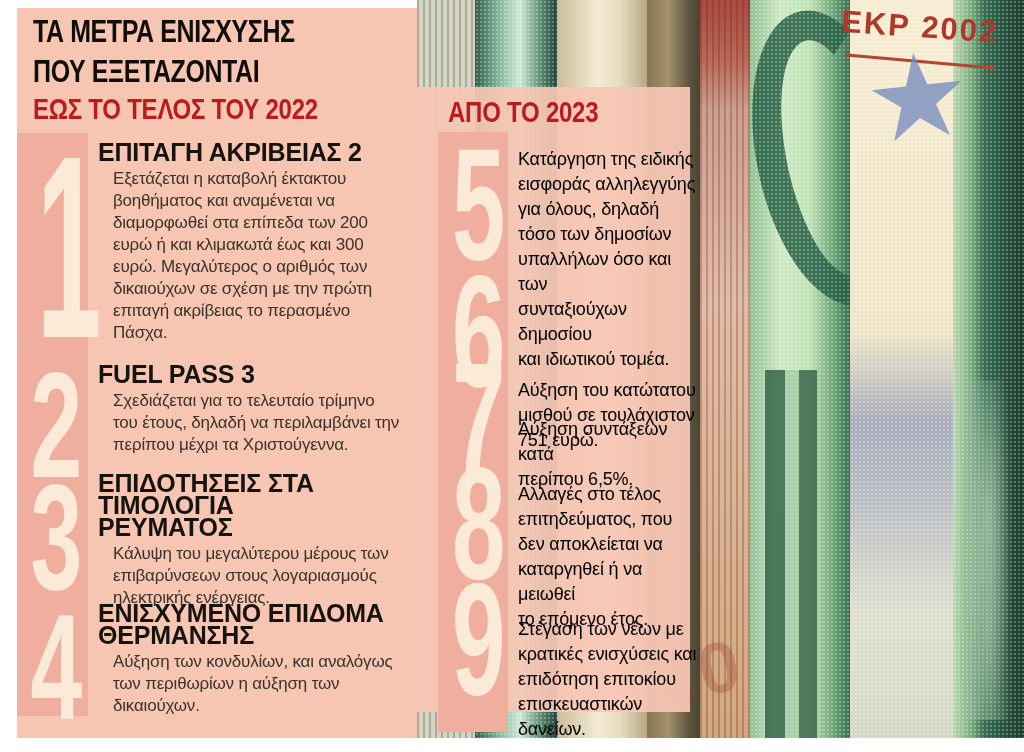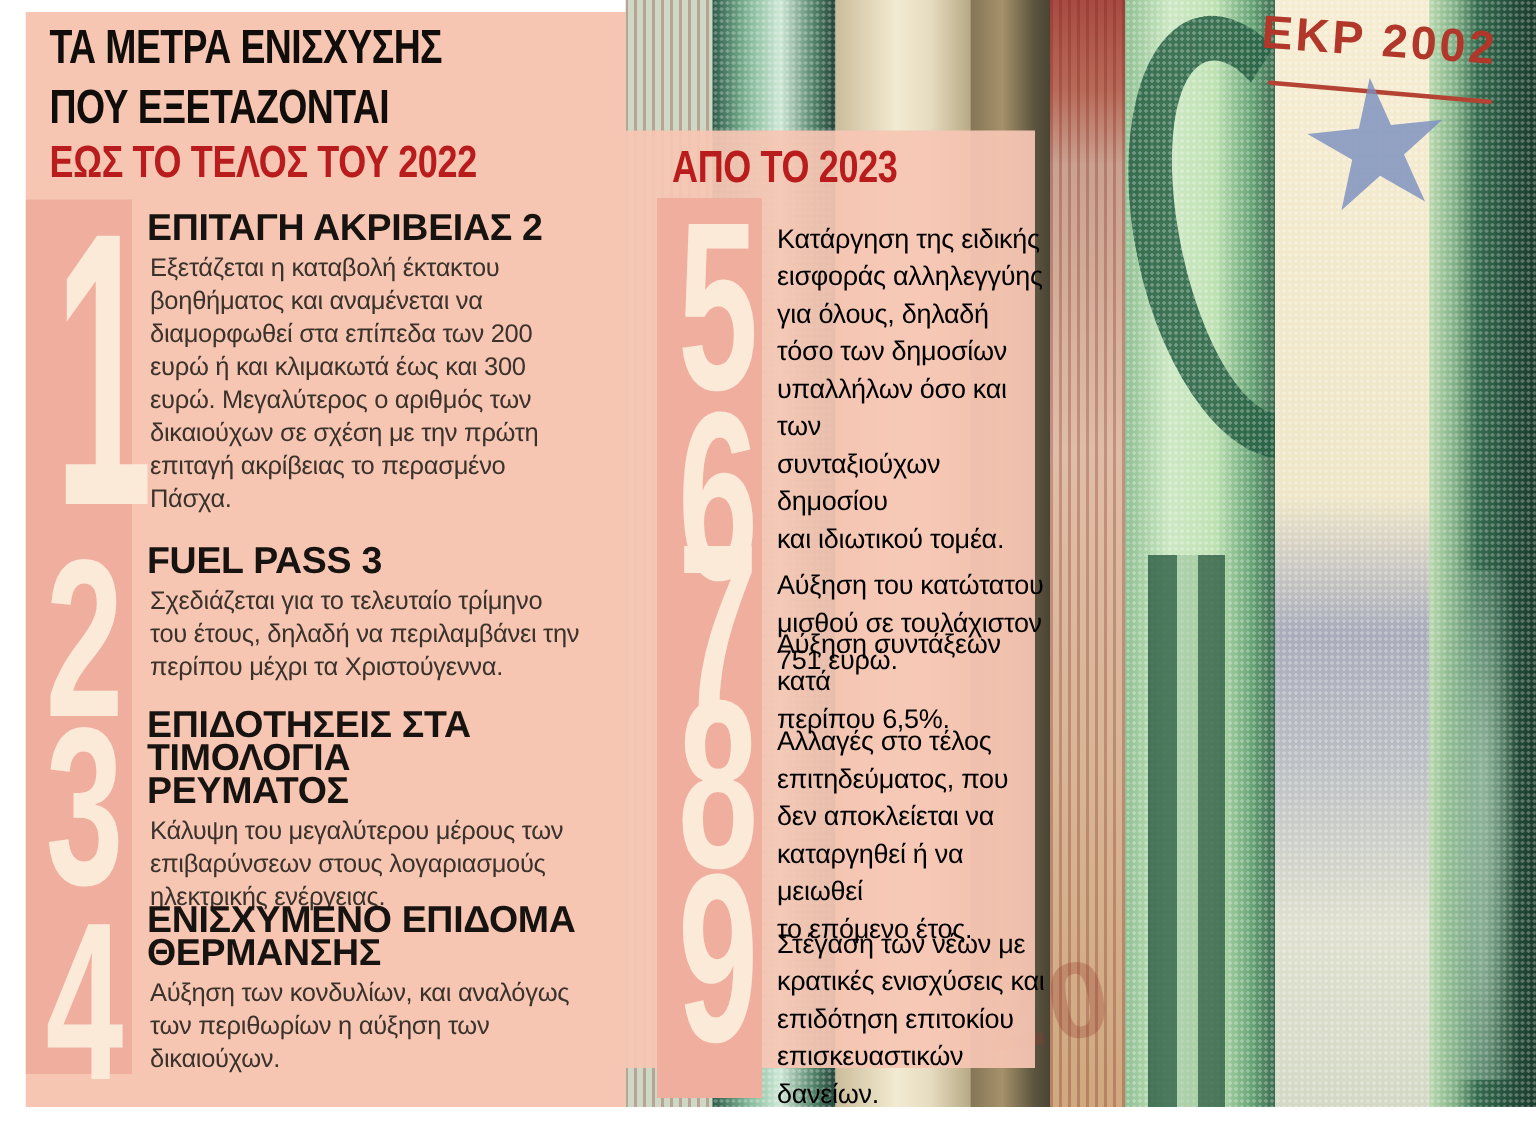--- a/index.html
+++ b/index.html
@@ -105,21 +105,21 @@
   .dR7{top:207px;font-size:160px;transform:scaleX(.60);}
   .dR8{top:311px;font-size:160px;transform:scaleX(.60);}
   .dR9{top:427px;font-size:160px;transform:scaleX(.60);}
   
   .item{position:absolute;}
   .item-heading{
     margin:0;font-size:25px;line-height:22px;font-weight:bold;color:#171310;
     white-space:pre-line;letter-spacing:-.2px;
   }
   .item-body{
-    margin:5px 0 0 2px;font-size:17px;line-height:22px;color:#3a322b;
+    margin:5px 0 0 15px;font-size:17px;line-height:22px;color:#3a322b;
     white-space:pre-line;letter-spacing:-.2px;
   }
   .iL1{left:81px;top:133px;width:310px;}
   .iL2{left:81px;top:355px;width:320px;}
   .iL3{left:81px;top:464px;width:310px;}
   .iL4{left:81px;top:594px;width:310px;}
   .panel-right .item-body{margin:0;font-size:18px;line-height:25px;color:#000000;}
   .iR5{left:101px;top:60px;width:180px;}
   .iR6{left:101px;top:243px;width:180px;margin-top:48px;}
   .iR7{left:101px;top:330px;width:180px;}

